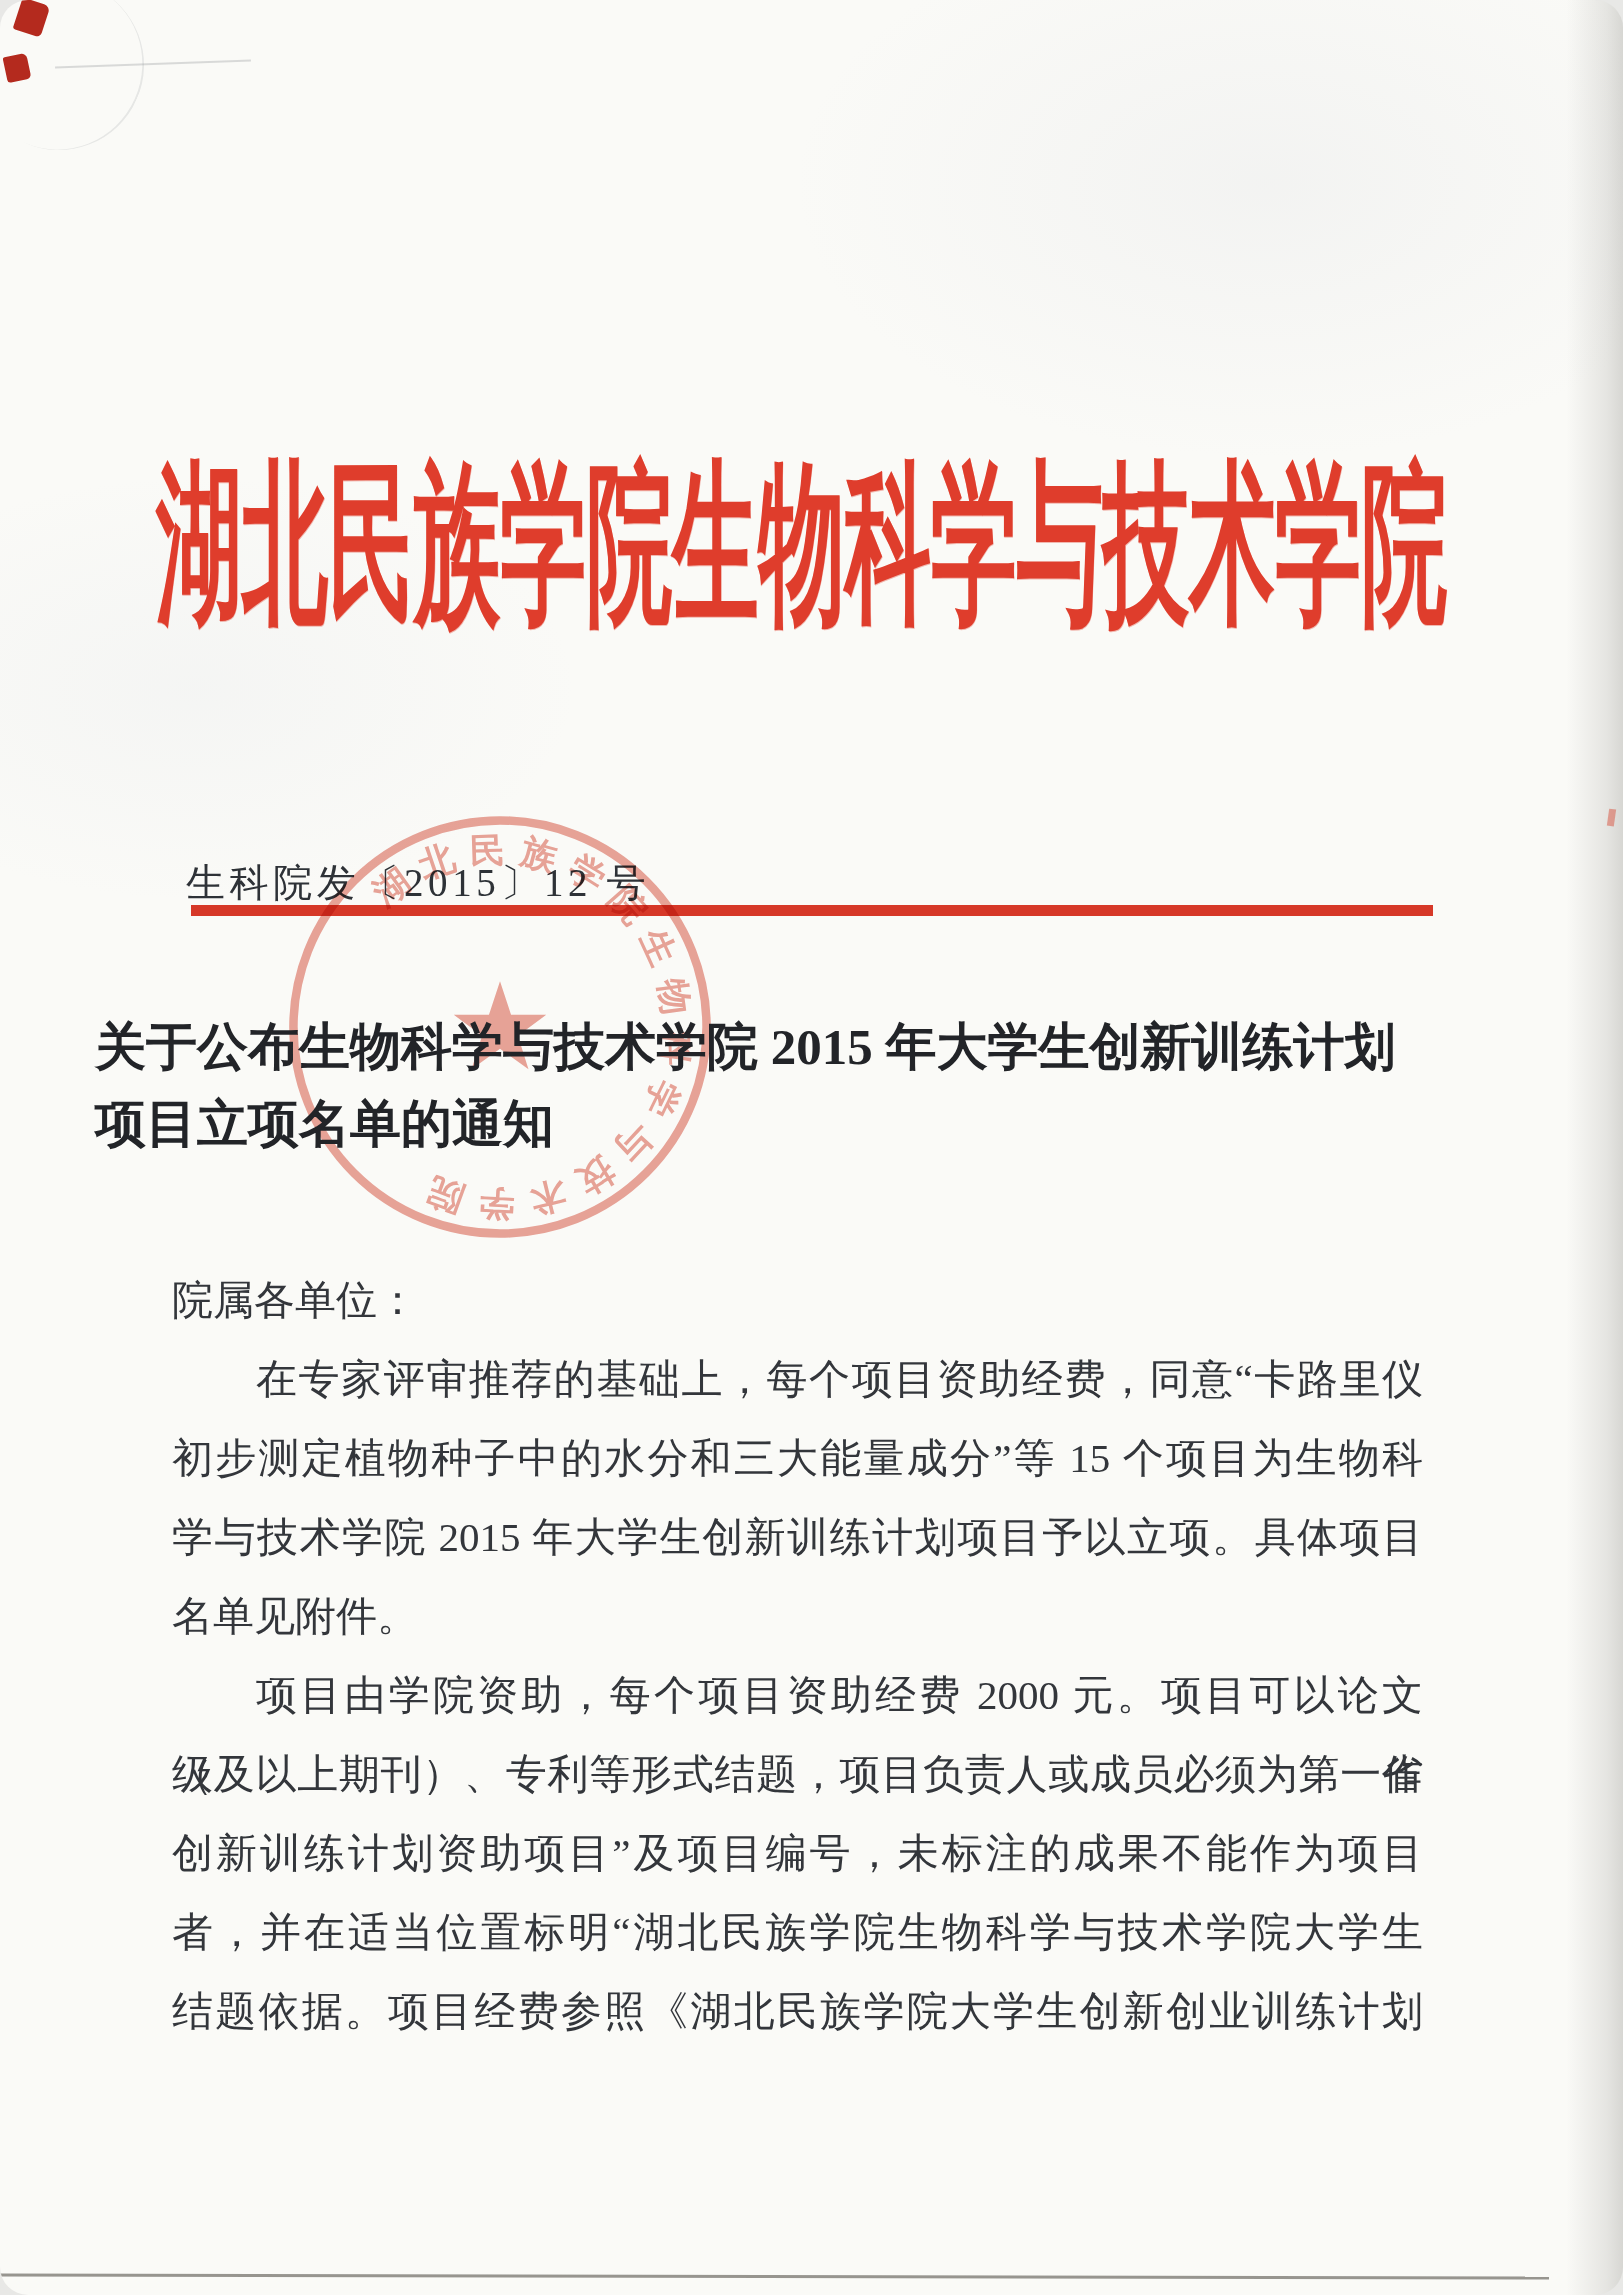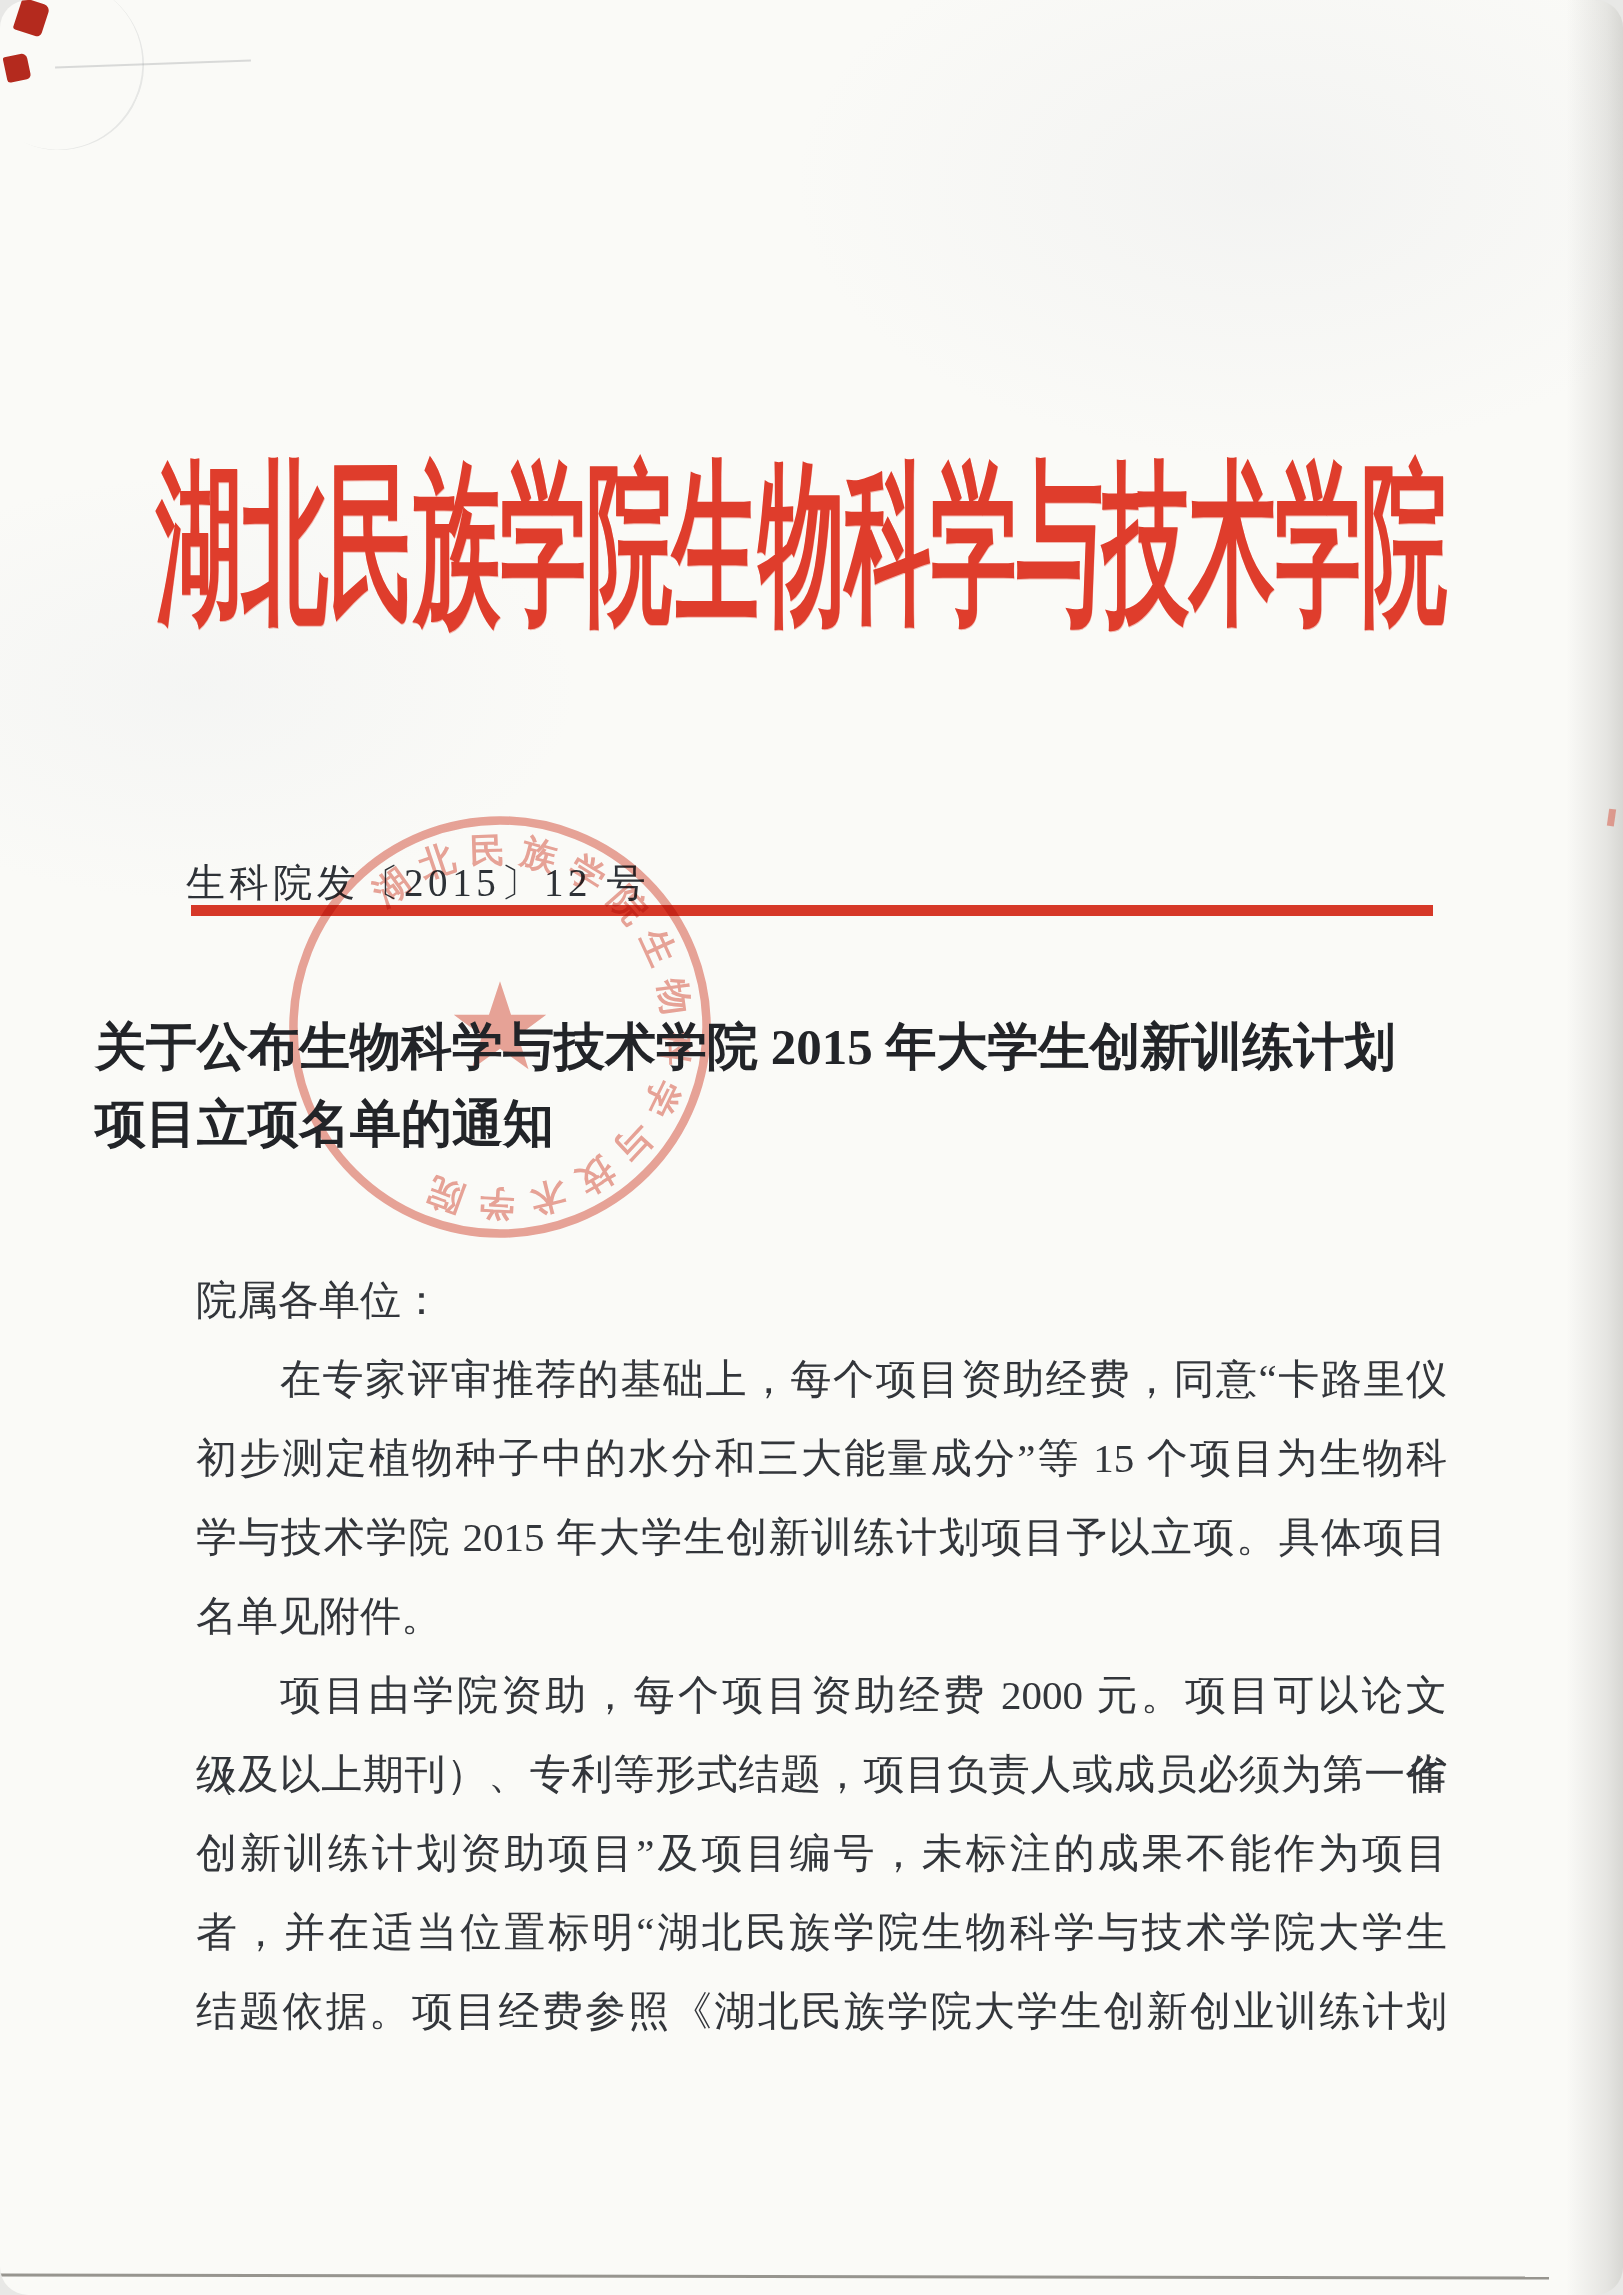--- a/index.html
+++ b/index.html
@@ -56,21 +56,21 @@
   
   .seal{position:absolute;left:283px;top:810px;width:434px;height:434px;opacity:.52;mix-blend-mode:multiply;}
   
   .doc-title{
     position:absolute;left:95px;top:1009px;width:1433px;
     text-align:left;font-weight:bold;color:var(--title-ink);
     font-size:51px;line-height:77px;white-space:nowrap;
   }
   
   .body-block{
-    position:absolute;left:196px;top:1261px;width:1251px;
+    position:absolute;left:172px;top:1261px;width:1251px;
     font-size:41px;color:var(--ink);
   }
   .line{height:79px;line-height:79px;white-space:nowrap;}
   .line.justify{white-space:normal;text-align:justify;text-align-last:justify;}
   .line.indent{text-indent:84px;}
 </style>
 </head>
 <body>
 
 <div class="page">

